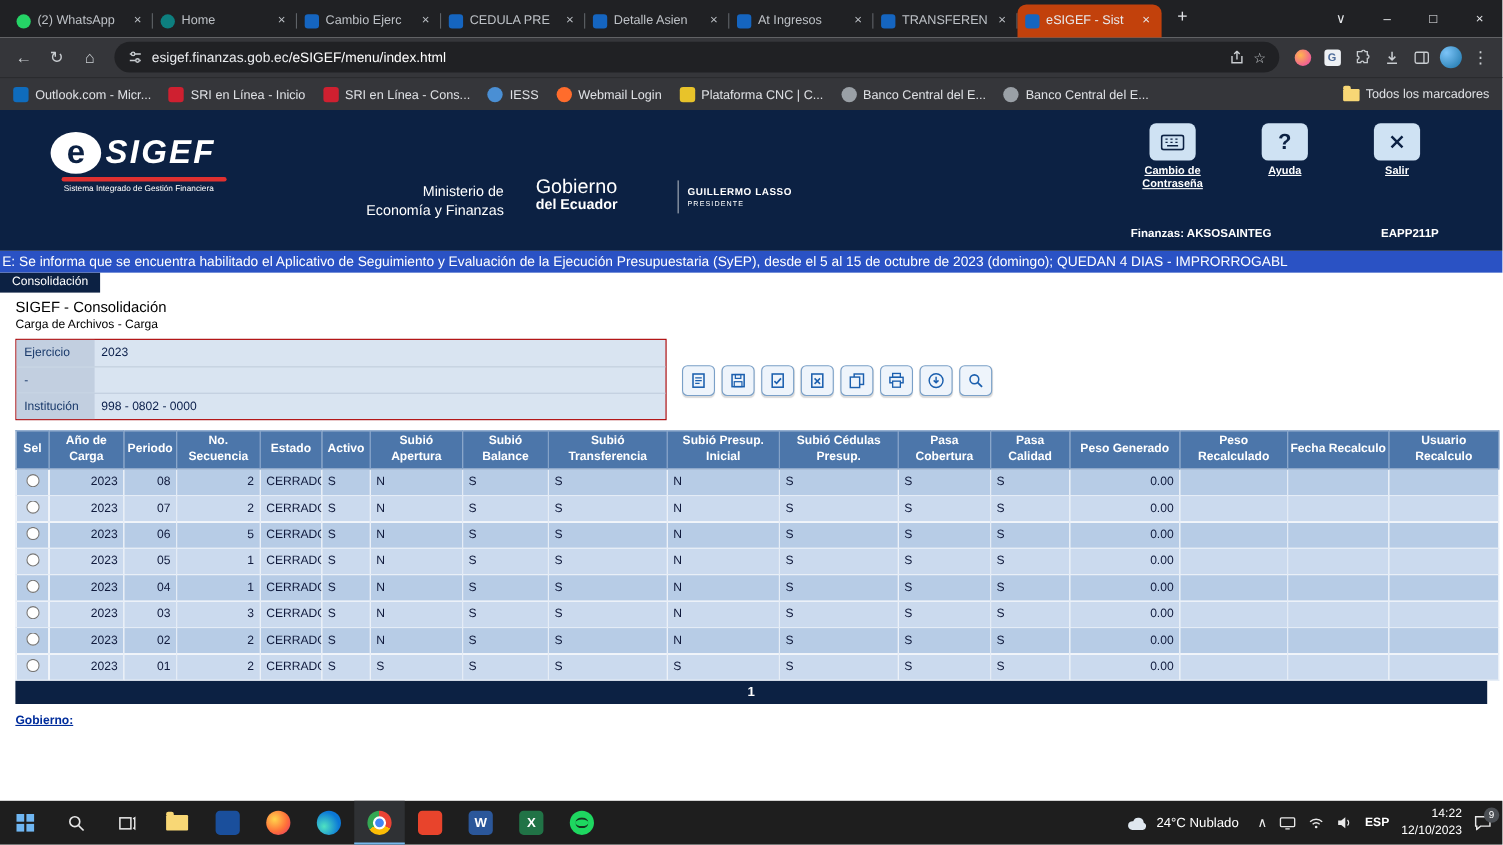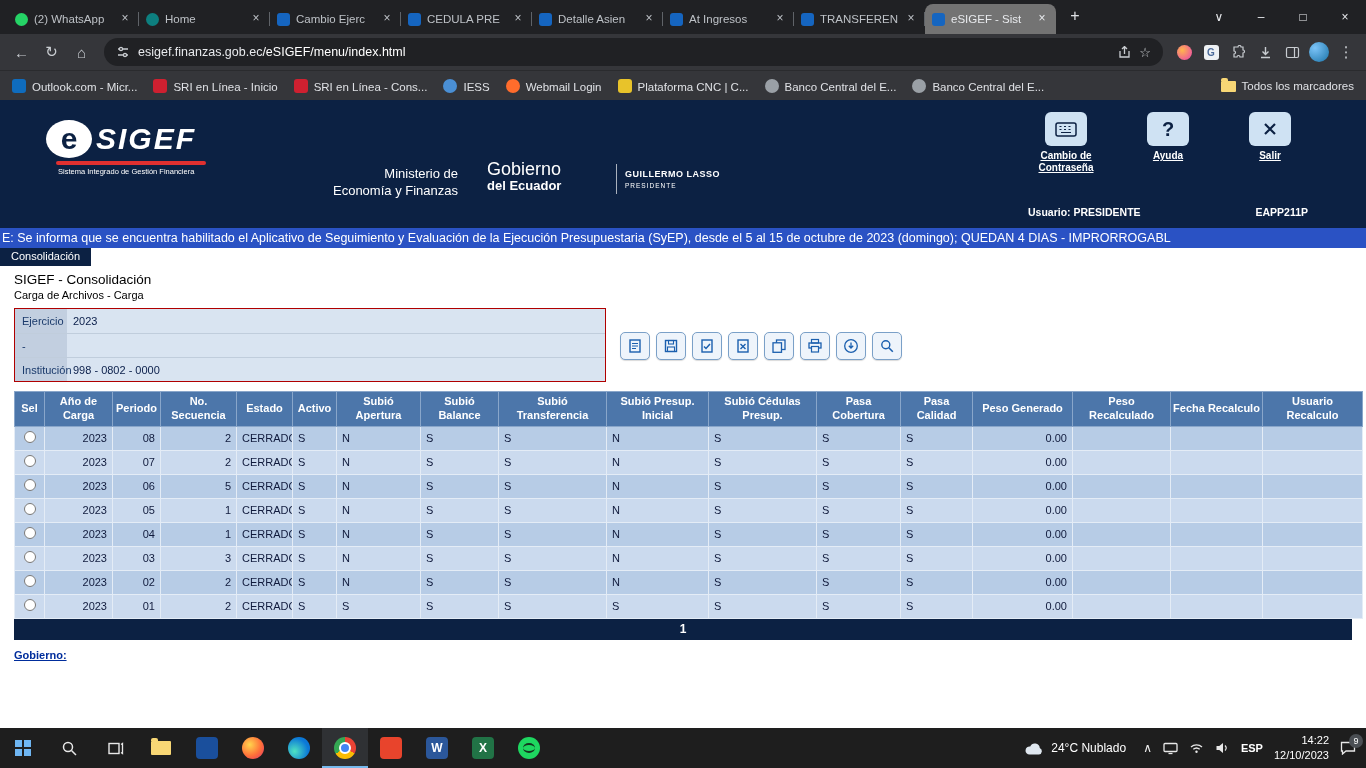--- a/index.html
+++ b/index.html
@@ -3,21 +3,21 @@
 <meta charset="utf-8">
 <style>
 *{margin:0;padding:0;box-sizing:border-box}
 html,body{width:1366px;height:768px;overflow:hidden;font-family:"Liberation Sans",sans-serif;background:#fff;position:relative}
 
 
 .tabstrip{height:34px;background:#202124;display:flex;align-items:center;padding-left:8px}
 .tabs{display:flex;align-items:flex-end;height:34px}
 .tab{width:131px;height:30px;display:flex;align-items:center;gap:6px;padding:0 7px;color:#bdc1c6;font-size:11.5px;position:relative;cursor:default}
 .tab:not(.active)::after{content:"";position:absolute;right:0;top:8px;height:14px;width:1px;background:#5f6368}
-.tab.active{background:#737373;border-radius:8px 8px 0 0;color:#e8eaed}
+.tab.active{background:#c2410c;border-radius:8px 8px 0 0;color:#e8eaed}
 .fav{width:13px;height:13px;border-radius:3px;flex:none}
 .fav-whatsapp{background:#25d366;border-radius:50%}
 .fav-home{background:#0d7f7f;border-radius:50%}
 .fav-esigef{background:#1565c0}
 .tab-title{flex:1;white-space:nowrap;overflow:hidden}
 .tab-close{width:14px;height:14px;line-height:13px;text-align:center;border-radius:50%;font-size:12px;flex:none}
 .newtab{width:26px;height:26px;margin:0 0 3px 6px;color:#dfe1e5;font-size:16px;display:flex;align-items:center;justify-content:center;border-radius:50%}
 .win-controls{margin-left:auto;display:flex;height:34px}
 .win-controls span{width:42px;display:flex;align-items:center;justify-content:center;color:#e8eaed;font-size:12px}
 
@@ -76,21 +76,21 @@
 .module-tab{background:#0c2143;color:#fff;font-size:11px;padding:2px 11px 3px;white-space:nowrap}
 
 
 .content{padding:6px 14px 0}
 .page-title{font-size:13.5px;font-weight:normal;color:#000}
 .page-sub{font-size:11px;margin-top:2px;color:#000}
 .info-wrap{display:flex;margin-top:7px;align-items:flex-start;gap:14px}
 .infobox{width:592px;border:1px solid #b00000;background:#d9e4f1}
 .info-row{display:flex;min-height:24px;align-items:stretch}
 .info-row + .info-row{border-top:1px solid #c0cddc}
-.info-label{width:52px;background:#c2cfe0;font-size:11px;display:flex;align-items:center;padding-left:7px;color:#1a3a6b;flex:none}
+.info-label{width:71px;background:#c2cfe0;font-size:11px;display:flex;align-items:center;padding-left:7px;color:#1a3a6b;flex:none}
 .info-value{flex:1;font-size:11px;display:flex;align-items:center;padding:2px 6px;color:#0a1e4a}
 .info-row.boxed .info-value{border:1px solid #44597a;margin:1px;background:#d4e0ee}
 .app-toolbar{display:flex;gap:6px;margin-top:24px}
 .app-btn{width:30px;height:28px;background:#eef4fb;border:1px solid #7aa0c8;border-radius:5px;display:flex;align-items:center;justify-content:center;color:#1b5fae;box-shadow:0 1px 1px rgba(0,0,0,.15)}
 
 
 table.grid{border-collapse:collapse;table-layout:fixed;width:1338px;margin-top:9px}
 .grid th{background:#4c76aa;color:#fff;font-size:11px;font-weight:bold;border:1px solid #89a6ca;padding:3px 2px;text-align:center;vertical-align:middle;height:34px;line-height:1.25}
 .grid td{font-size:11px;color:#101a3c;border:1px solid #e4ecf6;padding:2px 5px;height:24px;background:#cbdaee;white-space:nowrap;overflow:hidden}
 .grid tr.dark td{background:#b7cce6}
@@ -310,21 +310,21 @@
     <div class="hdr-action">
       <span class="hdr-ic">
         <svg width="16" height="16" viewBox="0 0 16 16">
             <path d="M3 3l10 10M13 3L3 13" stroke="#0c2143" stroke-width="2.2"></path>
           </svg>
       </span>
       <span class="hdr-label">Salir</span>
     </div>
   </div>
   <div class="hdr-userline">
-    <span>Usuario: PRESIDENTE</span>
+    <span>Finanzas: AKSOSAINTEG</span>
     <span>EAPP211P</span>
   </div>
 </div>
 
 <div class="marquee"><span>E: Se informa que se encuentra habilitado el Aplicativo de Seguimiento y Evaluación de la Ejecución Presupuestaria (SyEP), desde el 5 al 15 de octubre de 2023 (domingo); QUEDAN 4 DIAS - IMPRORROGABL</span></div>
 
 <div class="module-row">
   <span class="module-tab">Consolidación</span>
 </div>
 

